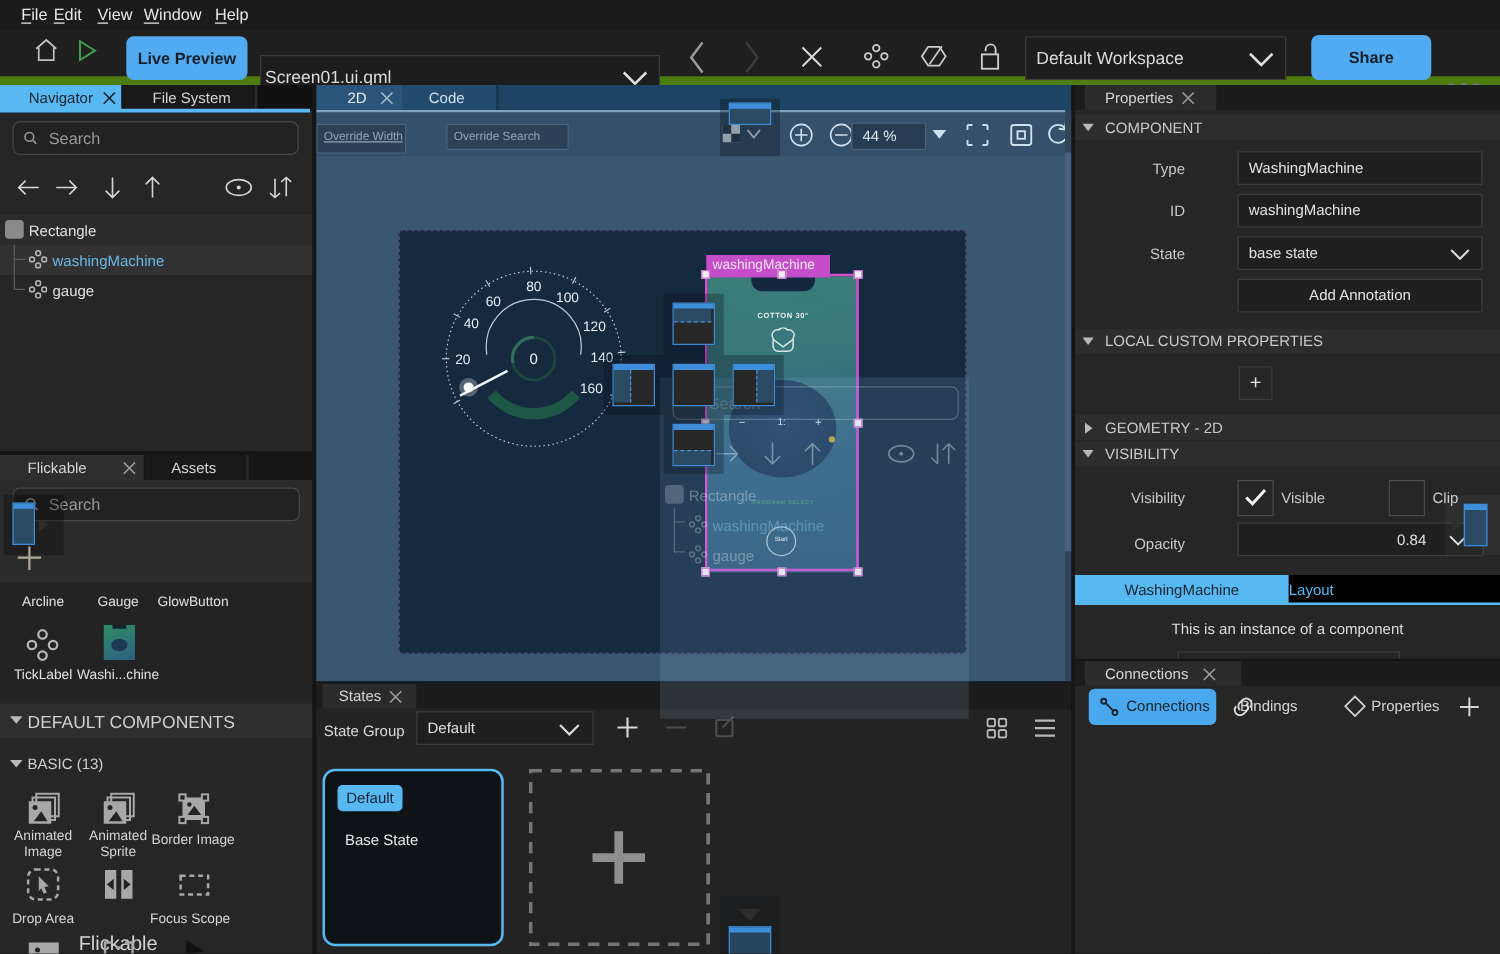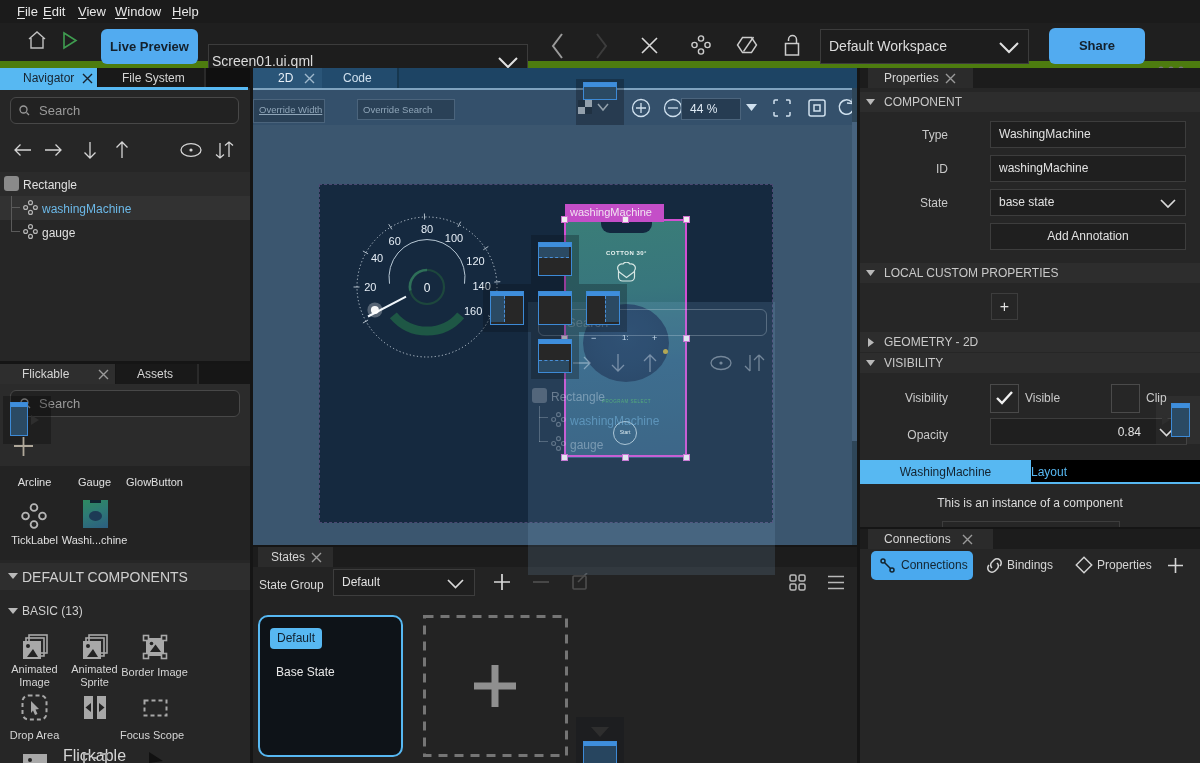--- a/index.html
+++ b/index.html
@@ -622,21 +622,21 @@
         <circle cx="3" cy="3" r="2"></circle>
         <circle cx="12" cy="12" r="2"></circle>
         <path d="M4.5 4.5 L10.5 10.5"></path>
       </svg>
     <div class="abs" style="left:30px;top:7px;font-size:12px;color:#13242f;">Connections</div>
   </div>
   <svg class="abs" style="left:126px;top:489px" width="17" height="17" viewBox="0 0 17 17" fill="none" stroke="#d5d5d5" stroke-width="1.5">
       <path d="M6 11 a4 4 0 0 1 0-6 l2-2 a4 4 0 0 1 6 6"></path>
       <path d="M11 6 a4 4 0 0 1 0 6 l-2 2 a4 4 0 0 1 -6-6"></path>
     </svg>
-  <div class="abs" style="left:147px;top:490px;font-size:12px;color:#d5d5d5;">Bindings</div>
+  <div class="abs" style="left:132px;top:490px;font-size:12px;color:#d5d5d5;">Bindings</div>
   <svg class="abs" style="left:215px;top:488px" width="18" height="18" viewBox="0 0 18 18" fill="none" stroke="#d5d5d5" stroke-width="1.4">
       <rect x="3.5" y="3.5" width="11" height="11" transform="rotate(45 9 9)"></rect>
     </svg>
   <div class="abs" style="left:237px;top:490px;font-size:12px;color:#d5d5d5;">Properties</div>
   <svg class="abs" style="left:307px;top:489px" width="17" height="17" viewBox="0 0 17 17" fill="none" stroke="#d5d5d5" stroke-width="1.6">
       <path d="M8.5 1 V16 M1 8.5 H16"></path>
     </svg>
 </div>
 
 <div class="vline" style="left:250px;top:68px;width:3px;height:695px;"></div>

